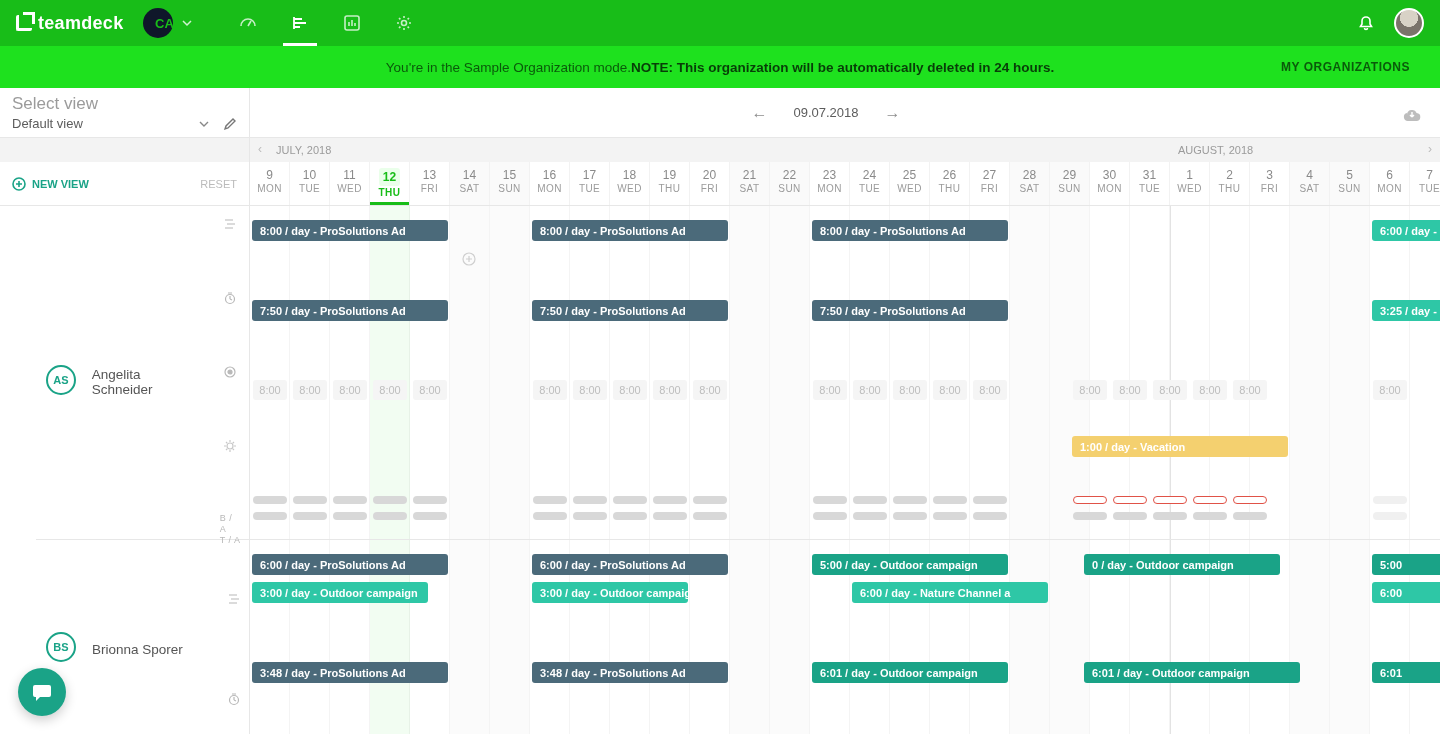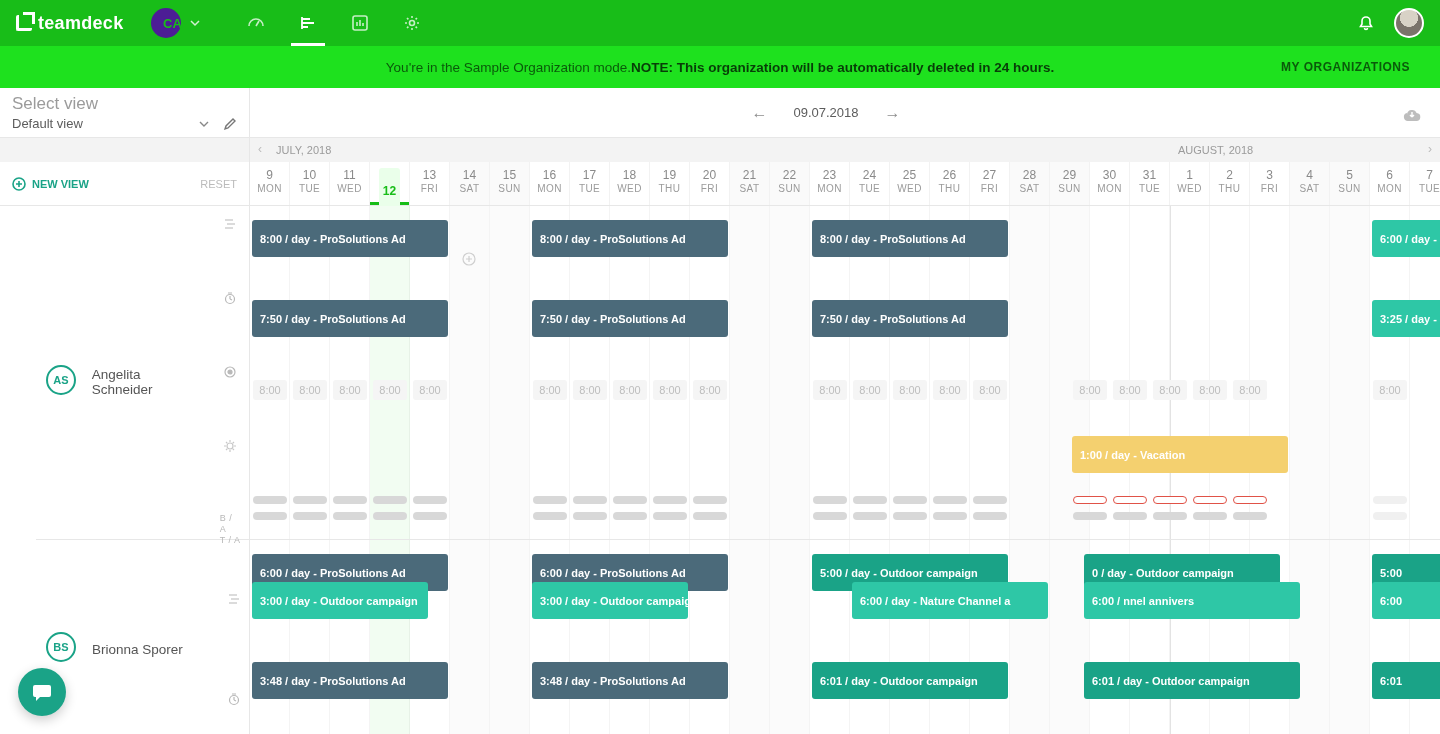--- a/index.html
+++ b/index.html
@@ -16,21 +16,21 @@
     --yellow:#F4D06F;
     --red:#E05247;
   }
   *{box-sizing:border-box;}
   body{margin:0;font-family:-apple-system,Helvetica,Arial,sans-serif;font-size:13px;color:var(--text);background:#fff;width:1440px;}
   
   .topbar{height:46px;background:var(--green);display:flex;align-items:center;padding:0 16px;color:#fff;}
   .logo{font-weight:700;font-size:18px;letter-spacing:0.3px;display:flex;align-items:center;gap:6px;}
   .logo-mark{width:16px;height:16px;border:3px solid #fff;border-right:none;border-top:none;border-radius:2px;position:relative;transform:rotate(0deg);}
   .logo-mark::after{content:"";position:absolute;top:-3px;right:-3px;width:9px;height:9px;border:3px solid #fff;border-left:none;border-bottom:none;}
-  .org-badge{width:30px;height:30px;border-radius:50%;background:#4c1d95;color:var(--green);font-weight:700;display:flex;align-items:center;justify-content:center;margin-left:28px;padding-left:12px;}
+  .org-badge{width:30px;height:30px;border-radius:50%;background:#0f172a;color:var(--green);font-weight:700;display:flex;align-items:center;justify-content:center;margin-left:20px;padding-left:12px;}
   .chev{margin-left:8px;opacity:.8;}
   .topnav{display:flex;gap:10px;margin-left:34px;}
   .topnav .icon-btn{width:42px;height:46px;display:flex;align-items:center;justify-content:center;opacity:.75;position:relative;cursor:pointer;}
   .topnav .icon-btn.active{opacity:1;}
   .topnav .icon-btn.active::after{content:"";position:absolute;bottom:0;left:4px;right:4px;height:3px;background:#fff;}
   .top-right{margin-left:auto;display:flex;align-items:center;gap:18px;}
   .avatar{width:30px;height:30px;border-radius:50%;background:radial-gradient(circle at 50% 30%,#d8d2c6 40%,#7a736a 41%);border:2px solid #fff;}
   
   .notebar{height:42px;background:var(--green-bright);display:flex;align-items:center;justify-content:center;color:#0a5a0a;font-size:13.5px;position:relative;}
   .notebar b{color:#083d08;}
@@ -50,42 +50,42 @@
   .lp-row1{height:24px;display:flex;align-items:center;justify-content:space-between;padding:0 12px;font-size:11px;color:var(--muted);}
   .lp-row2{height:44px;display:flex;align-items:center;justify-content:space-between;padding:0 12px;font-size:11px;color:var(--muted);border-top:1px solid var(--gray-border);border-bottom:1px solid var(--gray-border);}
   .right-panel{flex:1;overflow:hidden;}
   .month-strip{height:24px;background:var(--gray-bg);display:flex;align-items:center;font-size:11px;color:var(--muted);position:relative;}
   .month-strip .mlabel{position:absolute;}
   .ms-arrow{position:absolute;top:4px;color:#bbb;font-size:12px;cursor:pointer;}
   .days{height:44px;display:flex;border-bottom:1px solid var(--gray-border);}
   .day{width:40px;flex:0 0 40px;text-align:center;font-size:10px;color:var(--muted);padding-top:6px;border-right:1px solid #f2f2f2;}
   .day.weekend{background:#fafafa;}
   .day.today{background:#fff;}
-  .day.today .dn{color:var(--green);background:#eaffea;border-radius:3px;display:inline-block;padding:16px 4px;font-weight:700;}
+  .day.today .dn{color:var(--green);background:#eaffea;border-radius:3px;display:inline-block;padding:2px 4px;font-weight:700;}
   .day.today .dl{color:var(--green);font-weight:700;}
   .day .dn{display:block;font-size:12px;color:#8a8a8a;}
   .day .dl{display:block;margin-top:1px;letter-spacing:.4px;}
   .day.today{box-shadow:inset 0 -3px 0 var(--green);}
   
   .body{display:flex;}
   .people{width:250px;border-right:1px solid var(--gray-border);}
   .person{display:flex;align-items:center;gap:16px;padding:14px 0 0 10px;height:334px;border-bottom:1px solid var(--gray-border);margin-left:36px;}
   .person:last-child{height:200px;border-bottom:none;}
   .pavatar{width:30px;height:30px;border-radius:50%;border:2px solid var(--teal);display:flex;align-items:center;justify-content:center;color:var(--teal);font-size:11px;font-weight:700;}
   .pname{font-size:13.5px;color:#555;margin-top:5px;}
   .row-icons{margin-left:auto;margin-right:8px;display:flex;flex-direction:column;gap:60px;padding-top:4px;color:#b8b8b8;font-size:12px;align-items:center;}
   .row-icons .lab{font-size:9px;letter-spacing:.5px;line-height:1.2;}
   .timeline{flex:1;position:relative;}
   .lane{position:relative;height:334px;border-bottom:1px solid var(--gray-border);}
   .lane:last-child{height:200px;border-bottom:none;}
   .gridlines{position:absolute;inset:0;display:flex;pointer-events:none;}
   .gl{width:40px;flex:0 0 40px;border-right:1px solid #f4f4f4;}
   .gl.weekend{background:#fbfbfb;}
   .month-sep{position:absolute;top:0;bottom:0;width:0;border-left:1px solid #e3e3e3;}
-  .bar{position:absolute;height:37px;border-radius:3px;color:#fff;font-size:11px;font-weight:600;line-height:22px;padding:8px 8px;white-space:nowrap;overflow:hidden;cursor:pointer;}
+  .bar{position:absolute;height:21px;border-radius:3px;color:#fff;font-size:11px;font-weight:600;line-height:22px;padding:0 8px;white-space:nowrap;overflow:hidden;cursor:pointer;}
   .bar.slate{background:var(--slate);}
   .bar.teal{background:var(--teal);}
   .bar.teal-l{background:var(--teal-light);}
   .bar.yellow{background:var(--yellow);color:#fff;}
   .chip{position:absolute;height:20px;border-radius:3px;background:#f5f5f5;color:#bdbdbd;font-size:11px;line-height:20px;text-align:center;}
   .pill{position:absolute;height:8px;border-radius:4px;background:#d8d8d8;}
   .pill.red{background:#fff;border:1.5px solid var(--red);}
   .pill.short{background:#f0f0f0;}
   .today-col{position:absolute;top:0;bottom:0;background:rgba(30,225,30,0.06);pointer-events:none;}
   svg{display:block;}
@@ -525,21 +525,20 @@
         <div class="today-col" style="left: 120px; width: 40px;"></div>
         <div class="month-sep" style="left: 920px;"></div>
         <div class="bar slate" style="left: 2px; width: 196px; top: 14px;">6:00 / day - ProSolutions Ad</div>
         <div class="bar slate" style="left: 282px; width: 196px; top: 14px;">6:00 / day - ProSolutions Ad</div>
         <div class="bar teal" style="left: 562px; width: 196px; top: 14px;">5:00 / day - Outdoor campaign</div>
         <div class="bar teal" style="left: 834px; width: 196px; top: 14px;">0 / day - Outdoor campaign</div>
         <div class="bar teal" style="left: 1122px; width: 76px; top: 14px;">5:00</div>
         <div class="bar teal-l" style="left: 2px; width: 176px; top: 42px;">3:00 / day - Outdoor campaign</div>
         <div class="bar teal-l" style="left: 282px; width: 156px; top: 42px;">3:00 / day - Outdoor campaig</div>
         <div class="bar teal-l" style="left: 602px; width: 196px; top: 42px;">6:00 / day - Nature Channel a</div>
-        <div class="bar teal-l" style="left: 834px; width: 216px; top: 42px;">6:00 /                              nnel annivers</div>
         <div class="bar teal-l" style="left: 1122px; width: 76px; top: 42px;">6:00</div>
         <div class="bar slate" style="left: 2px; width: 196px; top: 122px;">3:48 / day - ProSolutions Ad</div>
         <div class="bar slate" style="left: 282px; width: 196px; top: 122px;">3:48 / day - ProSolutions Ad</div>
         <div class="bar teal" style="left: 562px; width: 196px; top: 122px;">6:01 / day - Outdoor campaign</div>
         <div class="bar teal" style="left: 834px; width: 216px; top: 122px;">6:01 / day - Outdoor campaign</div>
         <div class="bar teal" style="left: 1122px; width: 76px; top: 122px;">6:01</div>
       </div>
     </div>
 </div>
 

